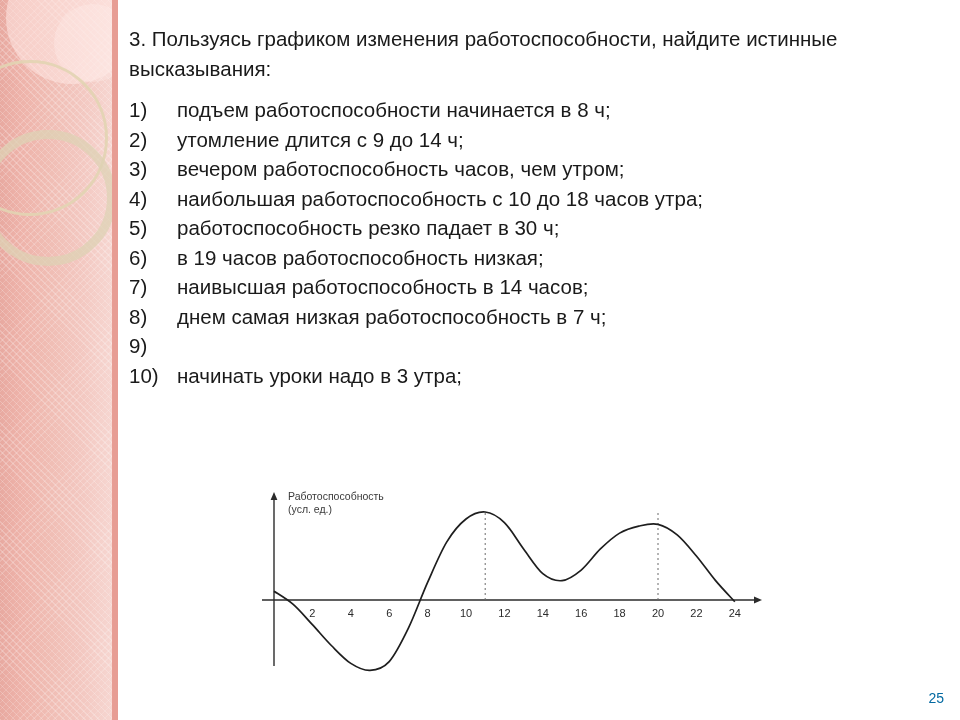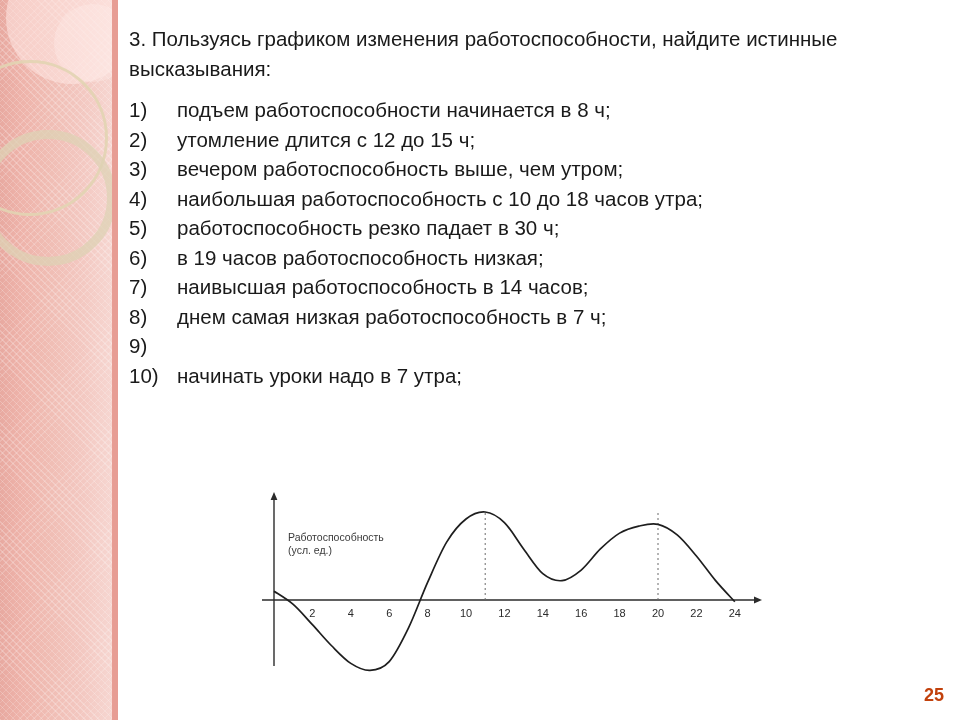--- a/index.html
+++ b/index.html
@@ -138,31 +138,29 @@
     height: 185px;
   }
   .chart-caption {
     position: absolute;
     left: 34px;
     top: 2px;
     font-size: 10.5px;
     line-height: 13px;
     color: #3a3a3a;
     white-space: pre-line;
-    margin-top: 41px;
   }
 
   
   .page-number {
     position: absolute;
     right: 22px;
     bottom: 14px;
-    font-size: 18px;
-    color: #c2410c;
-    font-weight: bold;
+    font-size: 14px;
+    color: #0369a1;
   }
 </style>
 </head>
 <body>
 
 <div class="left-band">
   <div class="left-band-texture"></div>
   <div class="circle-1"></div>
   <div class="circle-4"></div>
   <div class="circle-2"></div>
@@ -176,26 +174,26 @@
 
   <div class="list">
 
     <div class="list-item">
       <div class="list-num">1)</div>
       <div class="list-text">подъем работоспособности начинается в 8 ч;</div>
     </div>
 
     <div class="list-item">
       <div class="list-num">2)</div>
-      <div class="list-text">утомление длится с 12 до 15 ч;</div>
+      <div class="list-text">утомление длится с 9 до 14 ч;</div>
     </div>
 
     <div class="list-item">
       <div class="list-num">3)</div>
-      <div class="list-text">вечером работоспособность выше, чем утром;</div>
+      <div class="list-text">вечером работоспособность часов, чем утром;</div>
     </div>
 
     <div class="list-item">
       <div class="list-num">4)</div>
       <div class="list-text">наибольшая работоспособность с  10 до  18 часов утра;</div>
     </div>
 
     <div class="list-item">
       <div class="list-num">5)</div>
       <div class="list-text">работоспособность резко падает в 30 ч;</div>
@@ -217,21 +215,21 @@
     </div>
 
     <div class="list-item">
       <div class="list-num">9)</div>
       <div class="list-text">
       </div>
     </div>
 
     <div class="list-item">
       <div class="list-num">10)</div>
-      <div class="list-text">начинать уроки надо в 7 утра;</div>
+      <div class="list-text">начинать уроки надо в 3 утра;</div>
     </div>
 
 
   </div>
 
   <div class="chart-wrap">
     <div class="chart-caption">Работоспособность
 (усл. ед.)</div>
     <svg id="chart-svg" width="520" height="185" viewBox="0 0 520 185">
 

